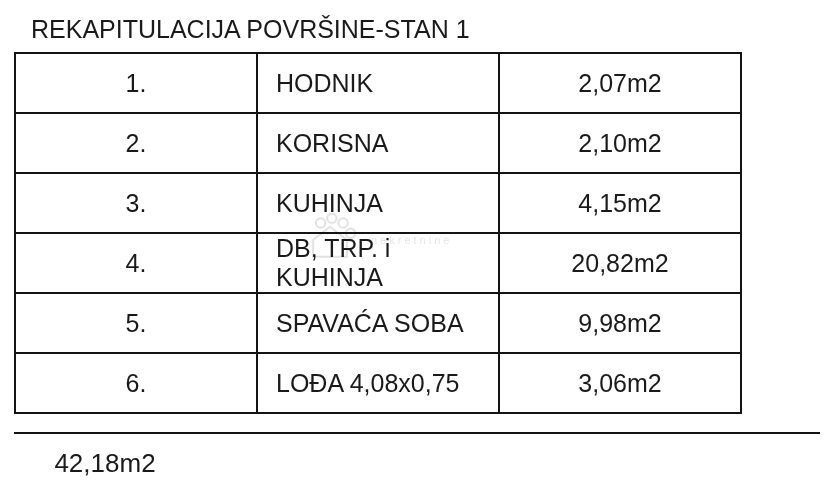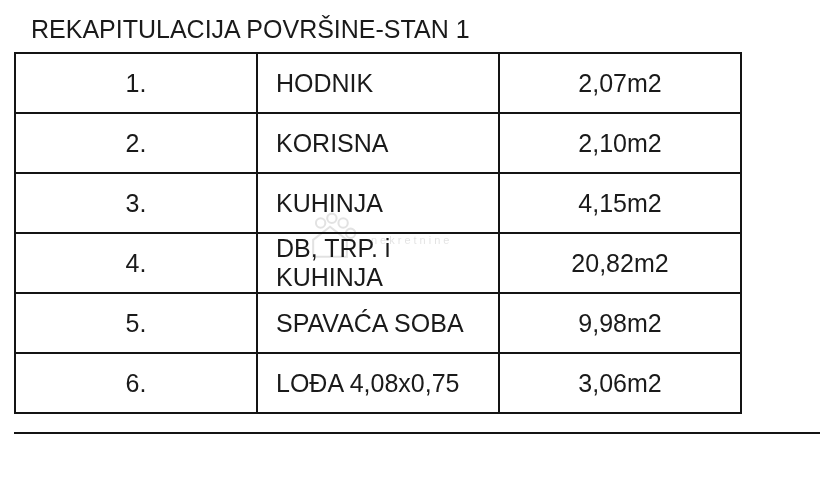--- a/index.html
+++ b/index.html
@@ -195,15 +195,16 @@
 
       <tr>
         <td class="col-num">6.</td>
         <td class="col-name">LOĐA 4,08x0,75</td>
         <td class="col-area">3,06m2</td>
       </tr>
     </tbody>
   </table>
 
   <div class="summary">
+    <span class="sum-value">42,18m2</span>
   </div>
 
 </div>
 
 </body></html>

